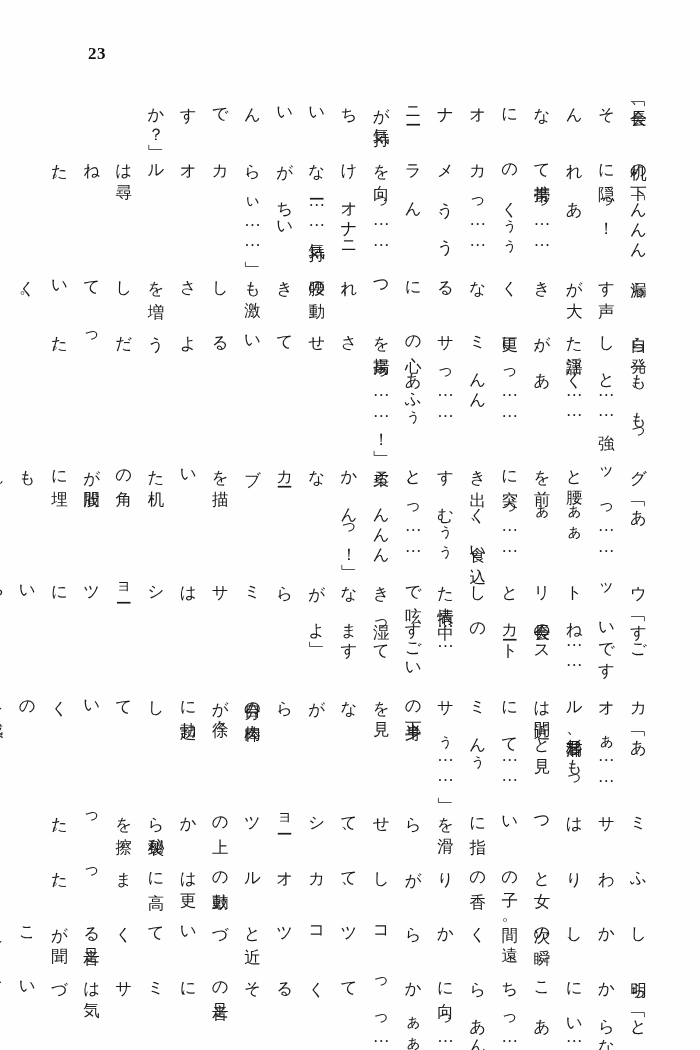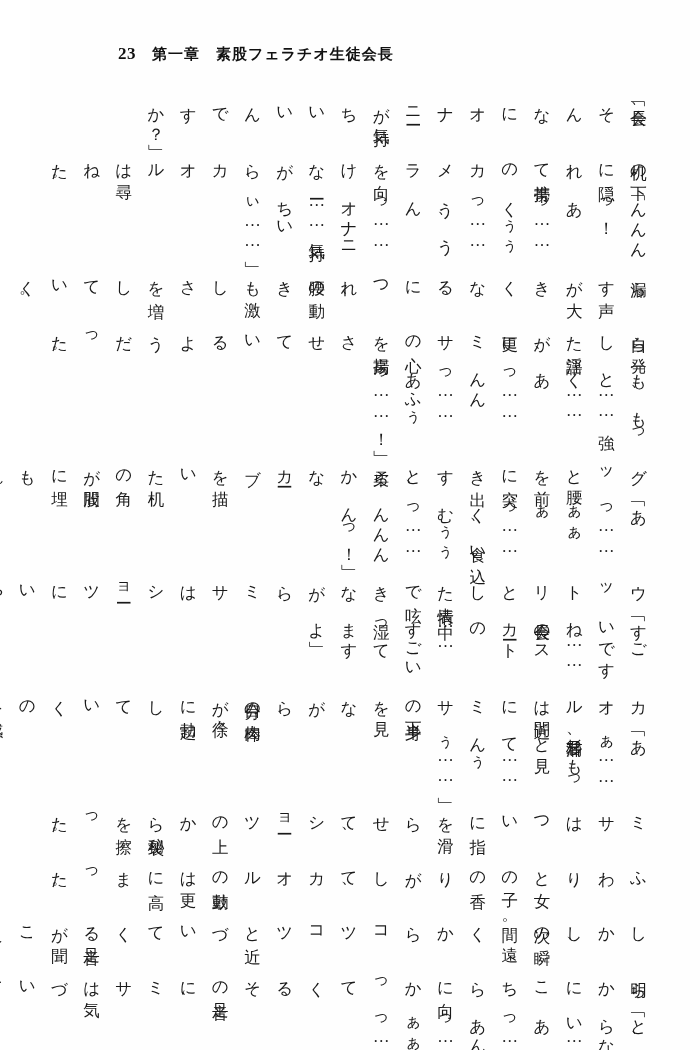--- a/index.html
+++ b/index.html
@@ -12,21 +12,20 @@
     height: 1050px;
     font-family: "Liberation Serif", "DejaVu Serif", serif;
     color: #1a1a1a;
     position: relative;
     overflow: hidden;
   }
   .page {
     position: absolute;
     inset: 0;
     background: #fefefe;
-    margin-left: 30px;
   }
   
   .header {
     position: absolute;
     top: 44px;
     right: 0;
     left: 0;
     height: 26px;
     display: flex;
     flex-direction: row;
@@ -85,21 +84,20 @@
     padding-top: 17px;
   }
 </style>
 </head>
 <body>
 
 <div class="page">
 
   <div class="header">
     <div class="page-number">23</div>
-    <div class="running-title">第一章　素股フェラチオ生徒会長</div>
   </div>
 
   <div class="body-area">
     <div class="vtext" id="vtext">
         <p class="para">「会長、そんなにオナニーが気持ちいいんですか？」</p>
         <p class="para indent">机の下に隠れて携帯のカメラを向けながら、カオルは尋ねた。</p>
         <p class="para">「んんんっ！　あっ……くぅぅっ……う、うんっ……オナニー……気持ちいぃ……」</p>
         <p class="para indent">漏らす声が大きくなるにつれ、腰の動きも激しさを増していく。</p>
         <p class="para indent">自ら発した淫語が、更にミサの心を高揚させているようだった。</p>
         <p class="para">「も、もっと……強く……あっ……んんっ……あふぅっ……！」</p>

